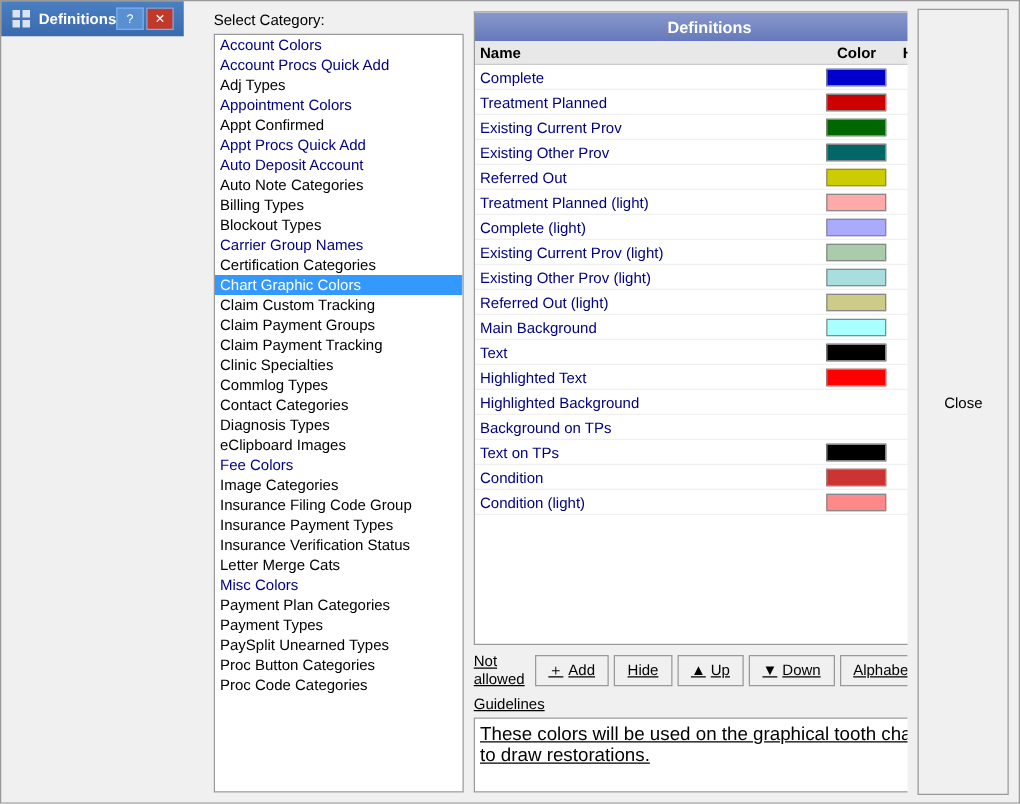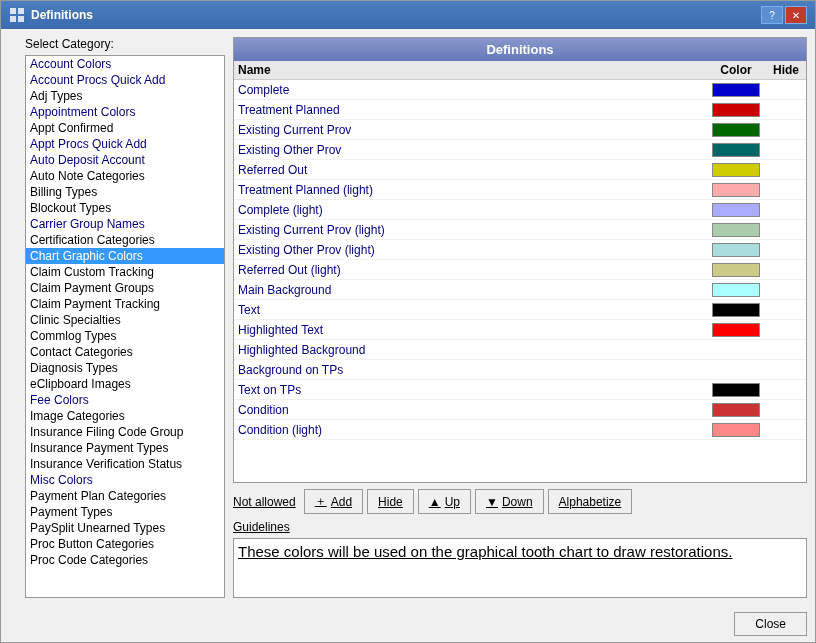--- a/index.html
+++ b/index.html
@@ -13,21 +13,21 @@
       width: 816px;
       height: 643px;
       overflow: hidden;
     }
     .window {
       width: 816px;
       height: 643px;
       background: #f0f0f0;
       border: 1px solid #999;
       display: flex;
-      flex-direction: column;
+      flex-direction: row;
     }
     .title-bar {
       background: linear-gradient(to bottom, #4a7fc1, #3a6aad);
       color: white;
       padding: 4px 8px;
       display: flex;
       align-items: center;
       justify-content: space-between;
       height: 28px;
     }
@@ -295,20 +295,21 @@
           <div class="category-item plain-text">Clinic Specialties</div>
           <div class="category-item plain-text">Commlog Types</div>
           <div class="category-item plain-text">Contact Categories</div>
           <div class="category-item plain-text">Diagnosis Types</div>
           <div class="category-item plain-text">eClipboard Images</div>
           <div class="category-item">Fee Colors</div>
           <div class="category-item plain-text">Image Categories</div>
           <div class="category-item plain-text">Insurance Filing Code Group</div>
           <div class="category-item plain-text">Insurance Payment Types</div>
           <div class="category-item plain-text">Insurance Verification Status</div>
+          <div class="category-item plain-text">Letter Merge Cats</div>
           <div class="category-item">Misc Colors</div>
           <div class="category-item plain-text">Payment Plan Categories</div>
           <div class="category-item plain-text">Payment Types</div>
           <div class="category-item plain-text">PaySplit Unearned Types</div>
           <div class="category-item plain-text">Proc Button Categories</div>
           <div class="category-item plain-text">Proc Code Categories</div>
         </div>
     </div>
 
     <div class="right-panel">

